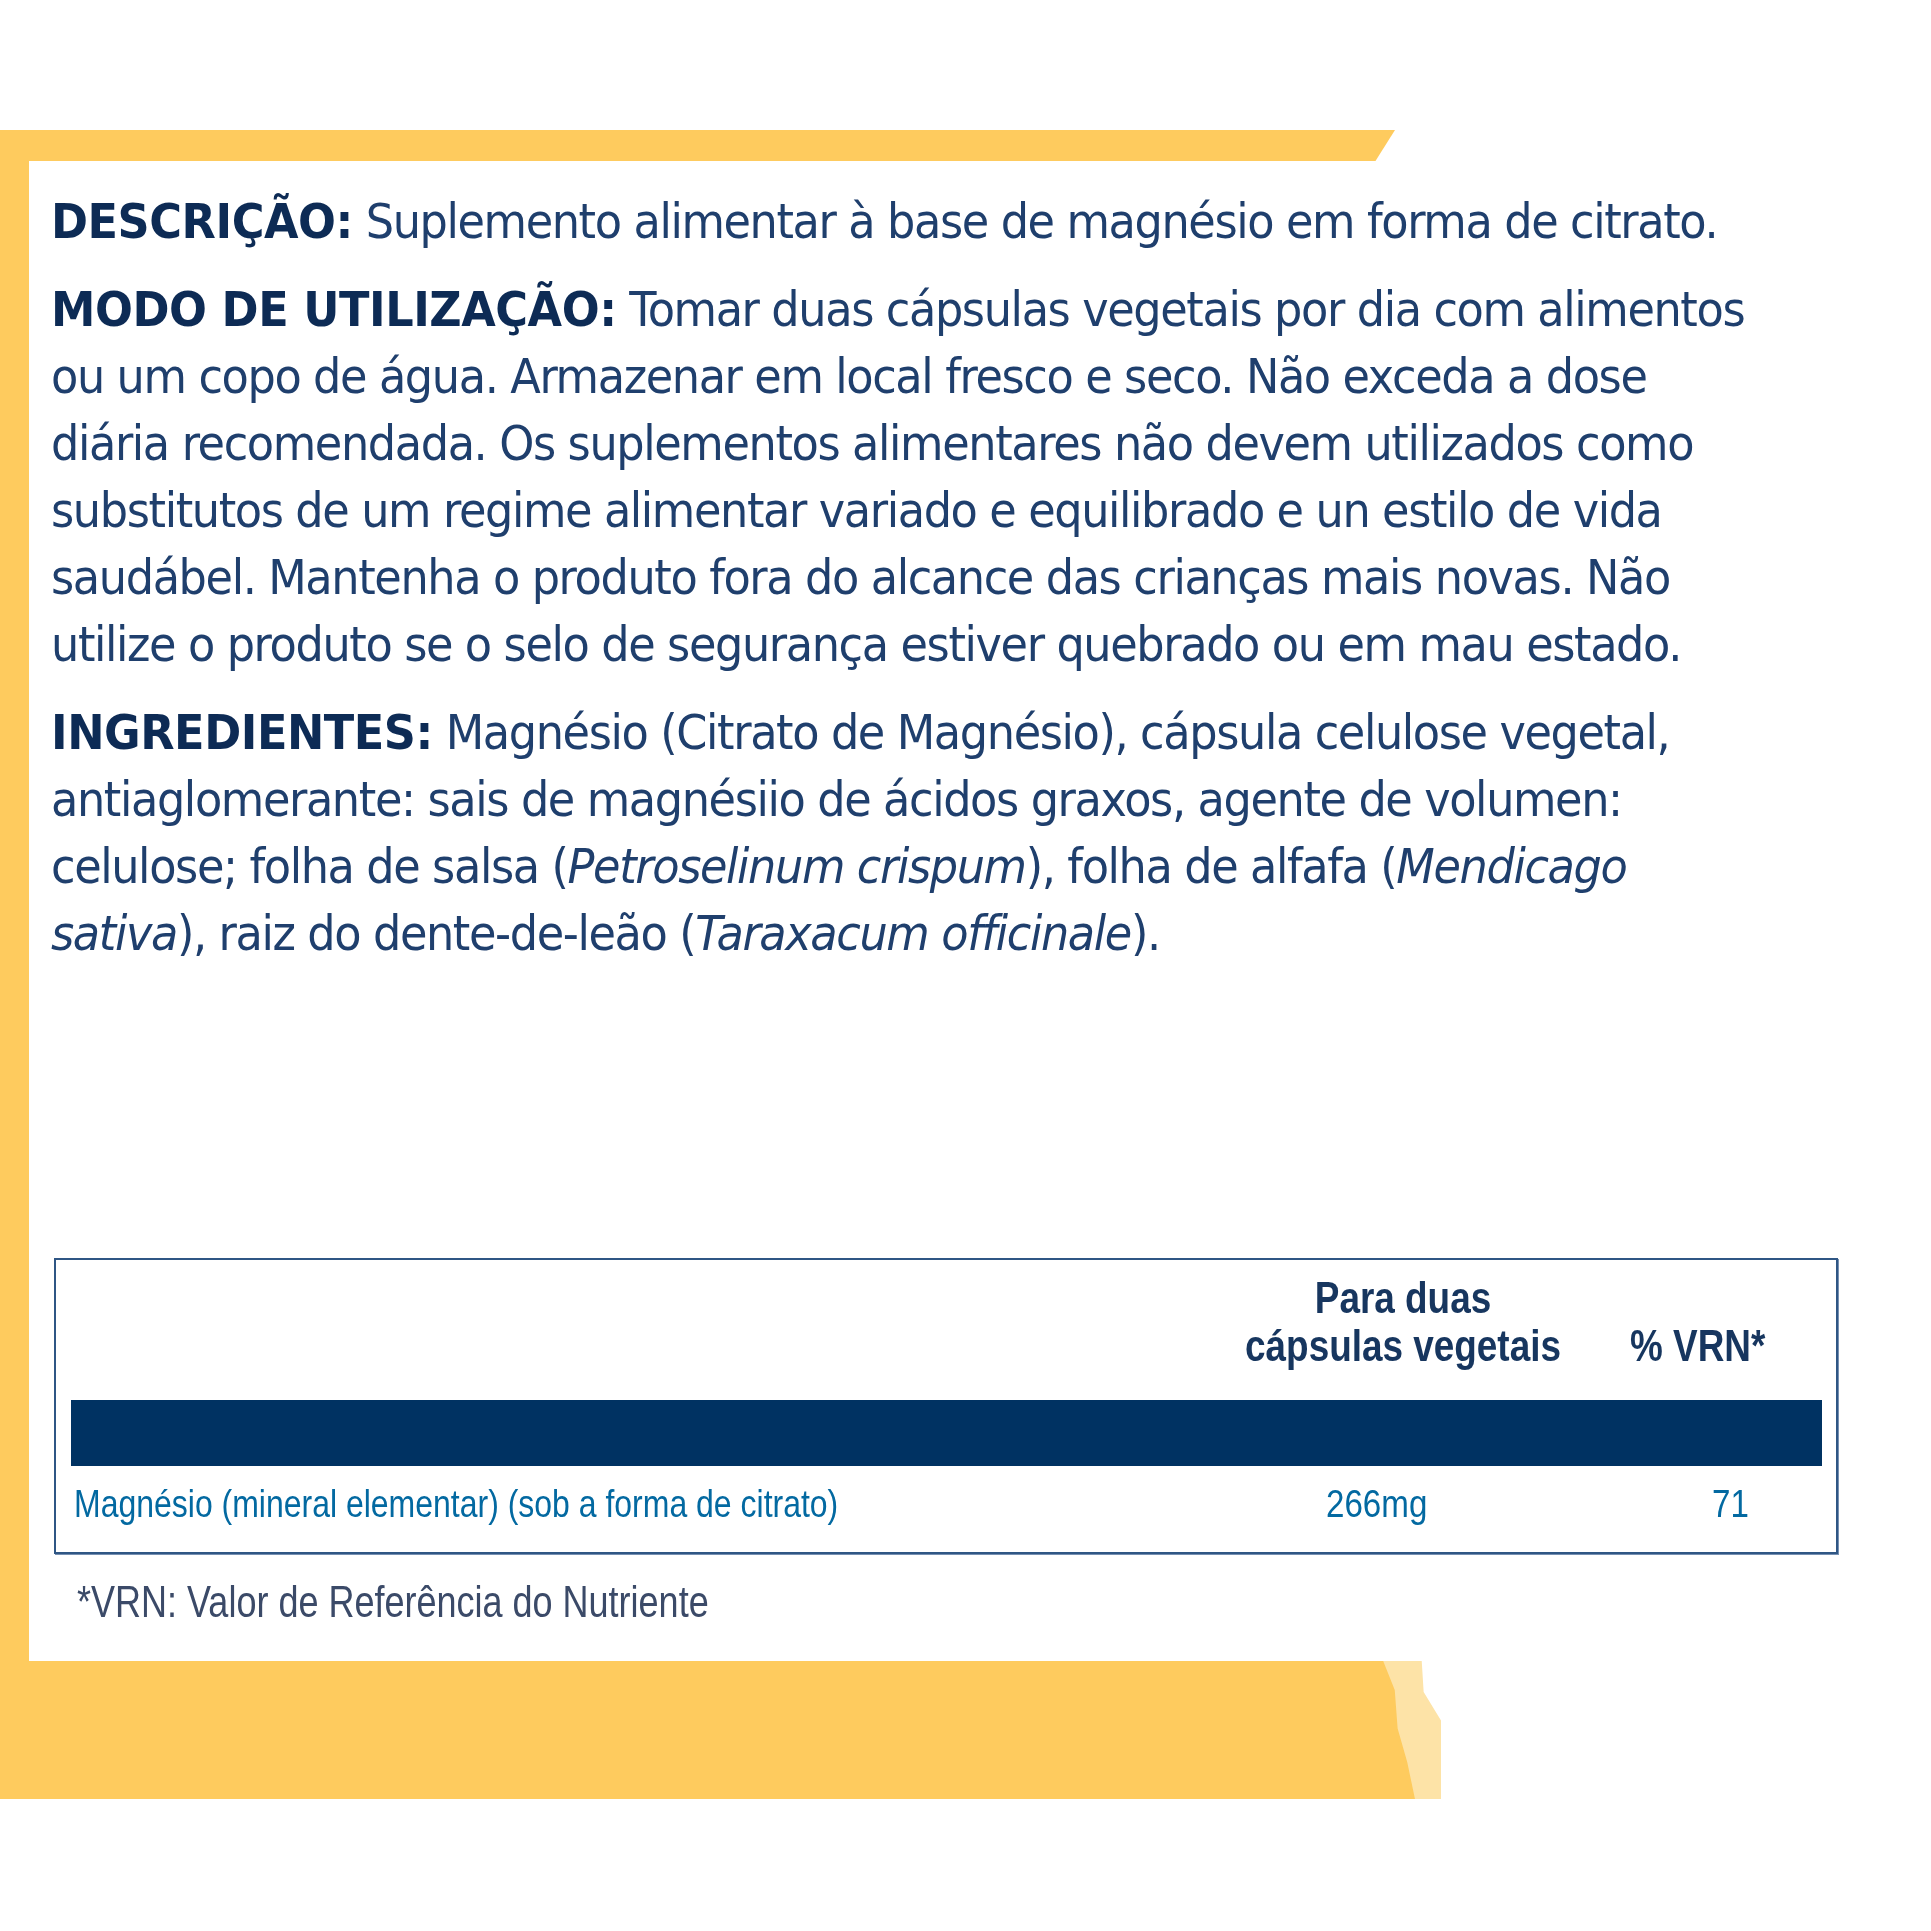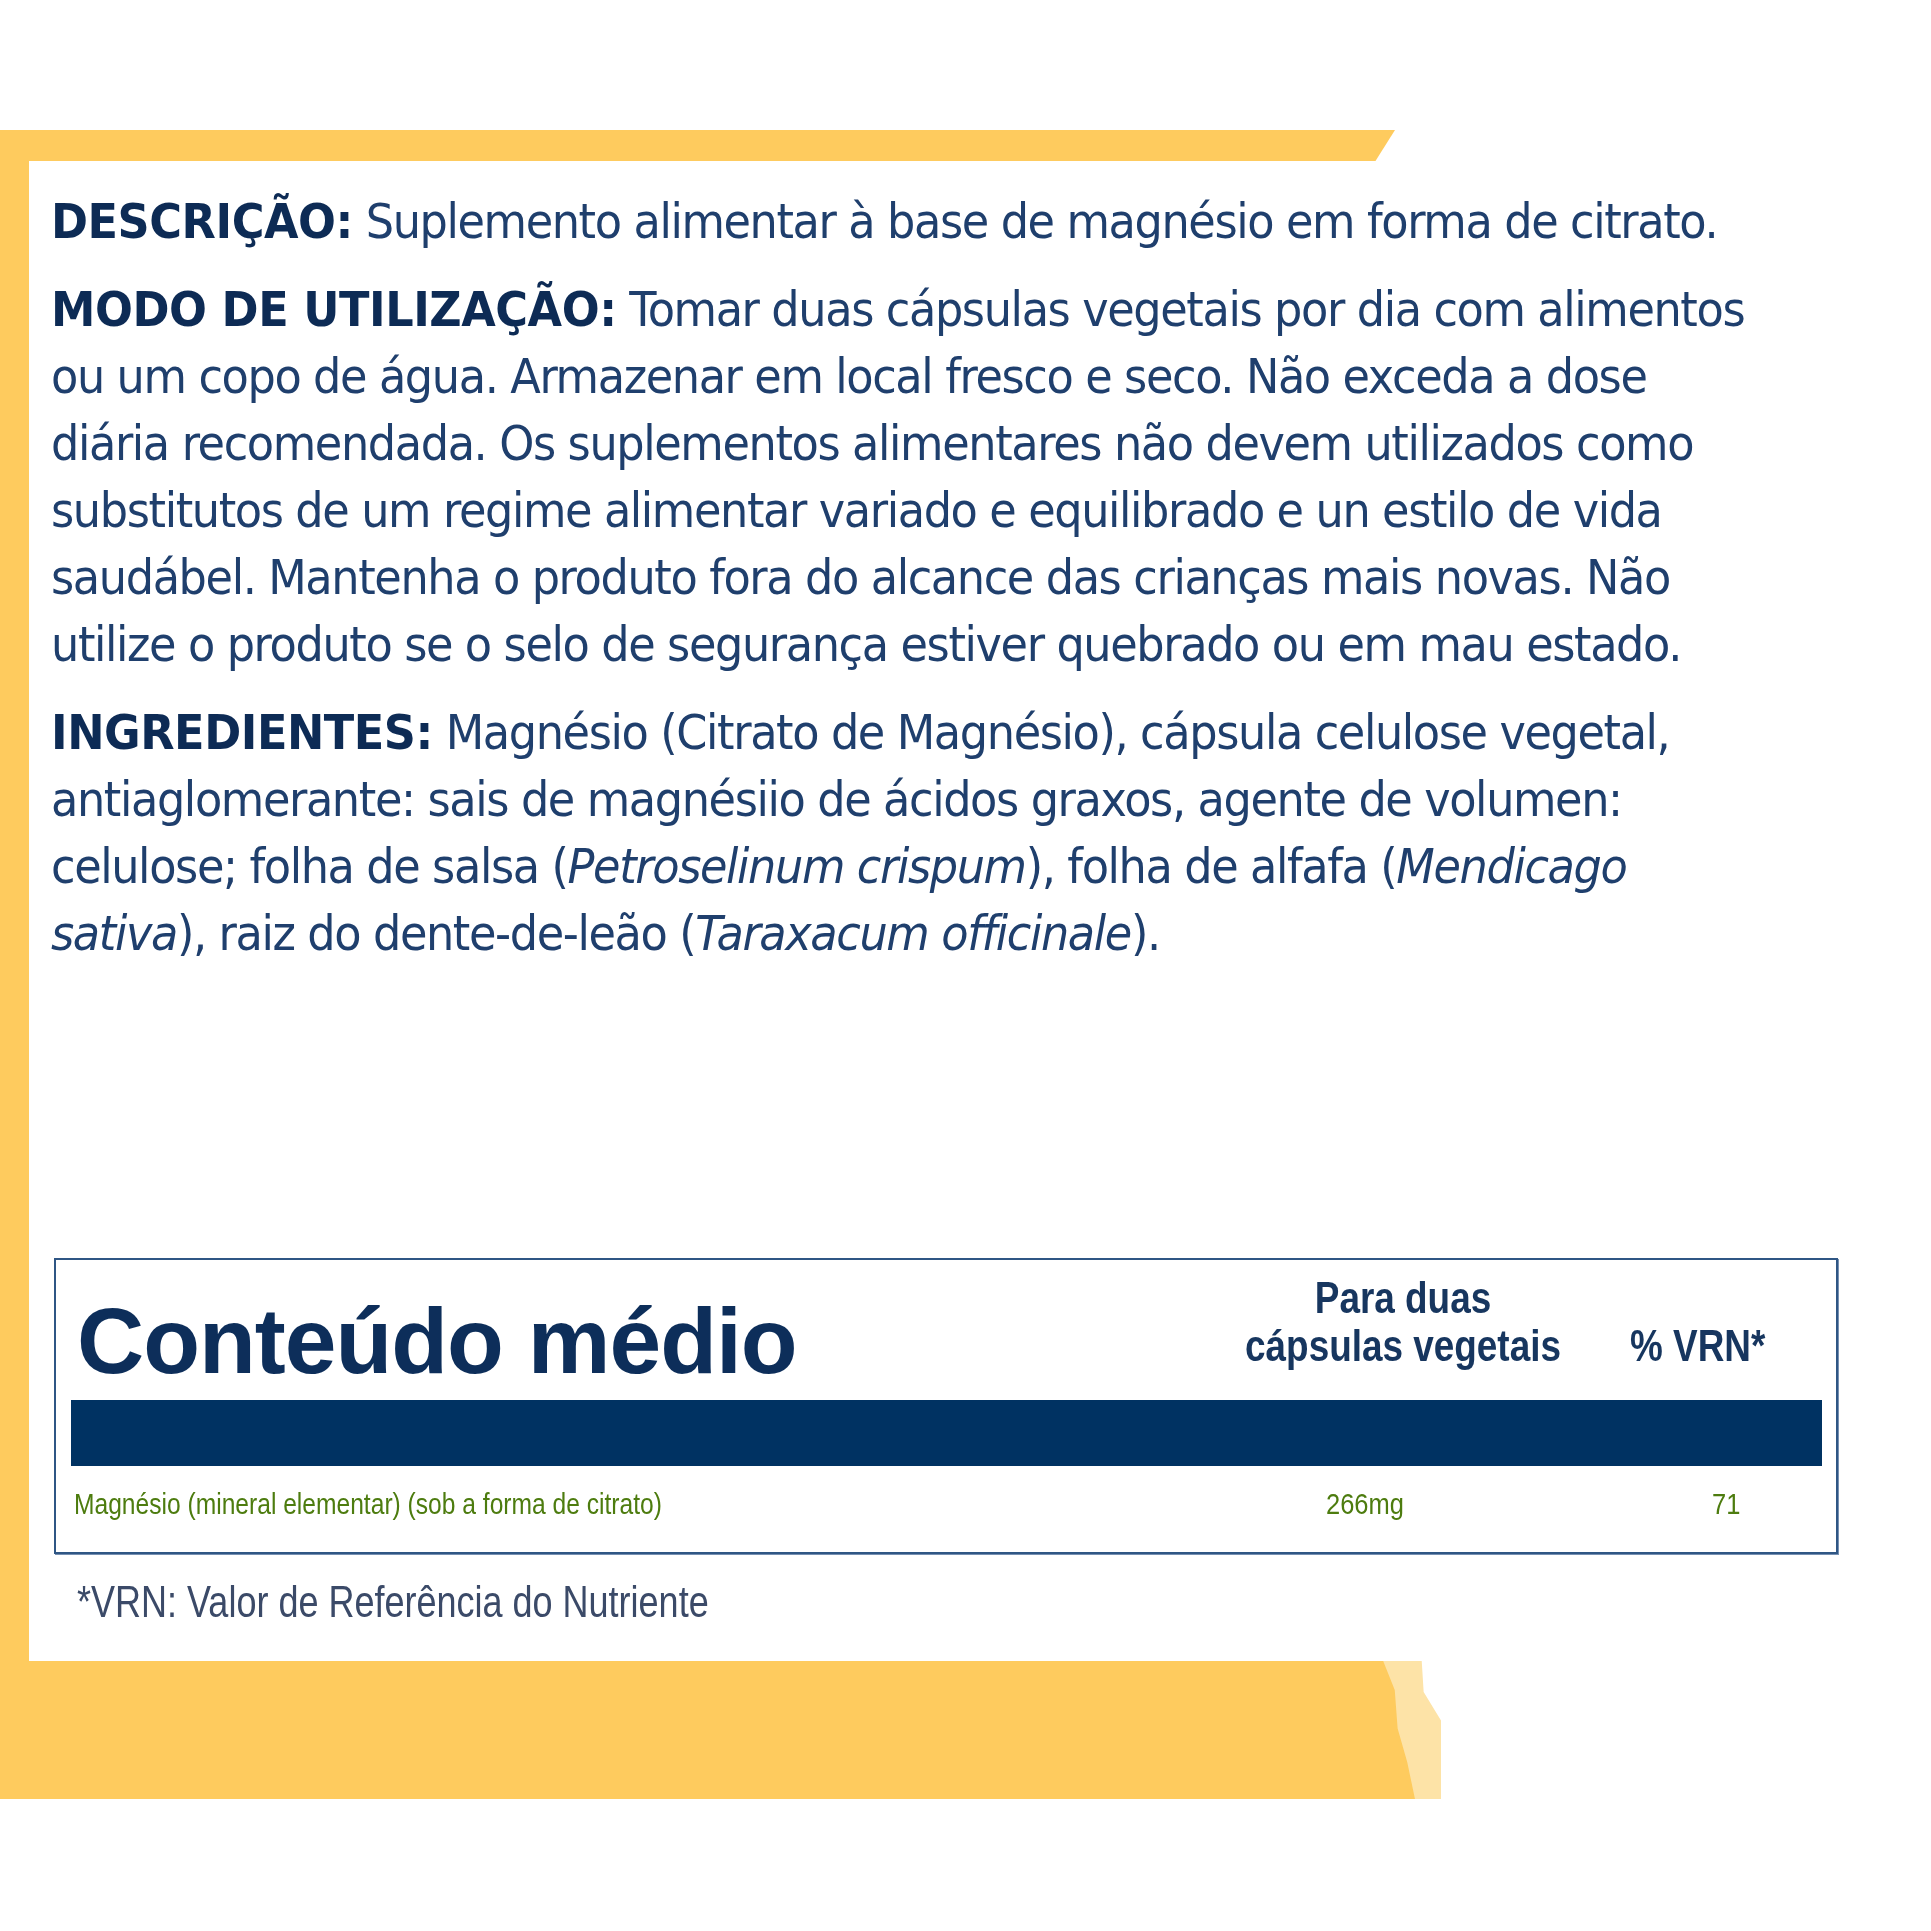--- a/index.html
+++ b/index.html
@@ -62,21 +62,21 @@
     font-family: "Liberation Sans", sans-serif; font-weight: bold;
     font-size: 45px; color: #17365f; text-align: left; line-height: 48px;
     transform: scaleX(0.82); transform-origin: left top;
   }
   .dark-bar {
     position: absolute; left: 14.5px; top: 140px; width: 1751px; height: 66px;
     background: #003262;
   }
   .row {
     position: absolute; left: 14.5px; top: 210px; width: 1751px; height: 68px;
-    font-family: "Liberation Sans", sans-serif; font-size: 30px; color: #4d7c0f;
+    font-family: "Liberation Sans", sans-serif; font-size: 39px; color: #0369a1;
     line-height: 68px;
   }
   .row .name {
     position: absolute; left: 3.9px; top: 0; white-space: nowrap;
     transform: scaleX(0.82); transform-origin: left center;
   }
   .row .amount {
     position: absolute; left: 1255px; top: 0; width: 241px; text-align: left;
     transform: scaleX(0.85); transform-origin: left center;
   }
@@ -109,21 +109,20 @@
   </p>
   <p class="para">
     <span class="label">MODO DE UTILIZAÇÃO:</span><span> Tomar duas cápsulas vegetais por dia com alimentos ou um copo de água. Armazenar em local fresco e seco. Não exceda a dose diária recomendada. Os suplementos alimentares não devem utilizados como substitutos de um regime alimentar variado e equilibrado e un estilo de vida saudábel. Mantenha o produto fora do alcance das crianças  mais novas. Não utilize o produto se o selo de segurança estiver quebrado ou em mau estado.</span>
   </p>
   <p class="para">
     <span class="label">INGREDIENTES:</span><span> Magnésio (Citrato de Magnésio), cápsula celulose vegetal, antiaglomerante: sais de magnésiio de ácidos graxos, agente de volumen: celulose; folha de salsa (</span><span class="it">Petroselinum crispum</span><span>), folha de alfafa (</span><span class="it">Mendicago sativa</span><span>), raiz do dente-de-leão (</span><span class="it">Taraxacum officinale</span><span>).</span>
   </p>
 </div>
 
 <div class="table-box">
-  <div class="table-title">Conteúdo médio</div>
   <div class="col-head-1">
     <div>Para duas</div>
     <div>cápsulas vegetais</div>
   </div>
   <div class="col-head-2">% VRN*</div>
   <div class="dark-bar"></div>
   <div class="row">
     <span class="name">Magnésio (mineral elementar) (sob a forma de citrato)</span>
     <span class="amount">266mg</span>
     <span class="vrn">71</span>

